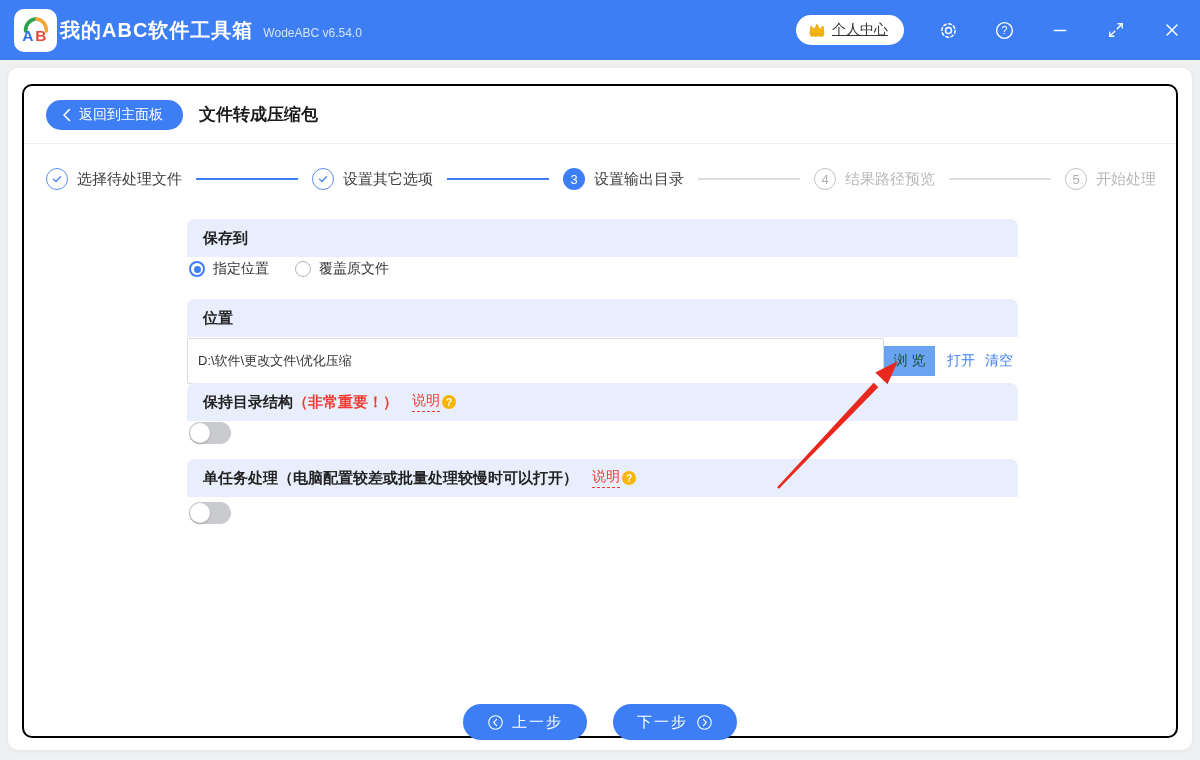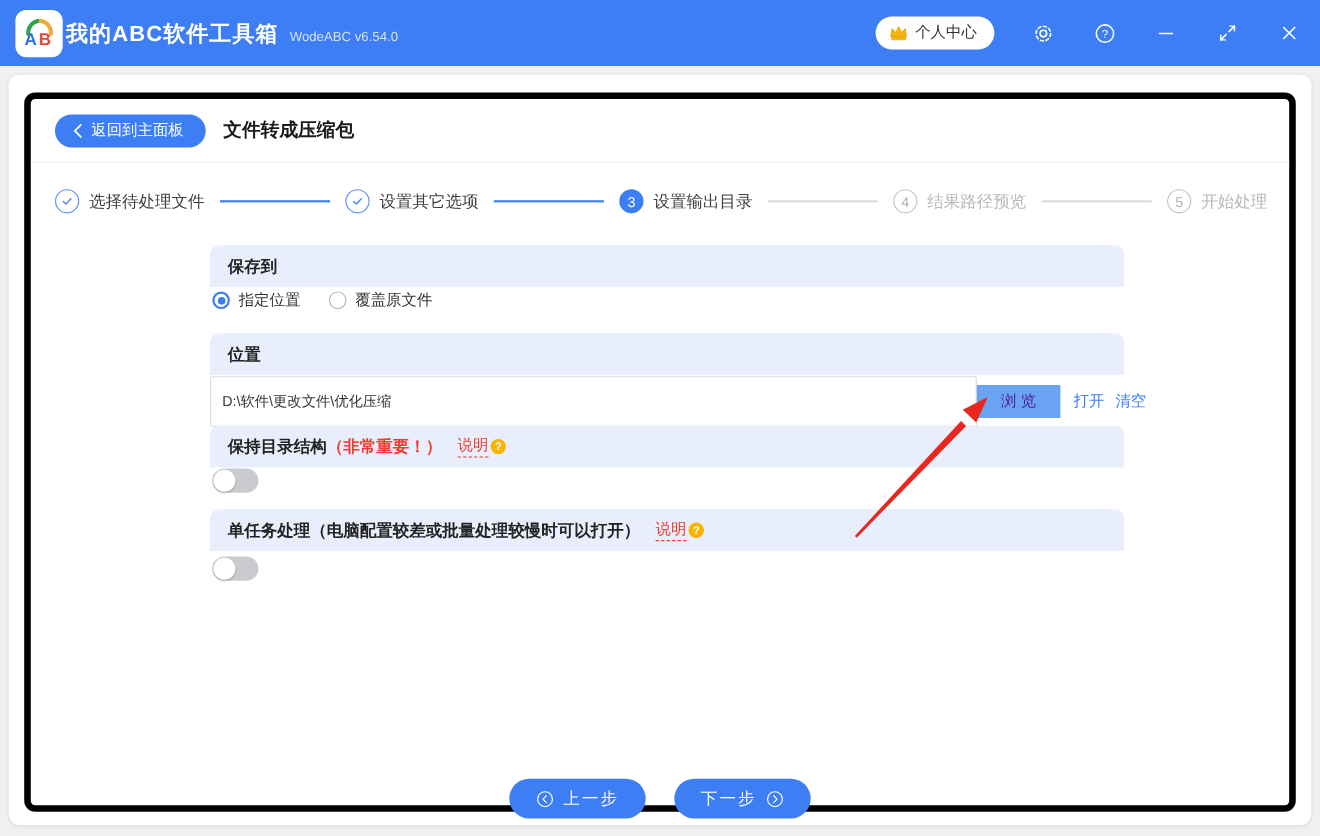--- a/index.html
+++ b/index.html
@@ -9,28 +9,28 @@
   
   .titlebar { position:absolute; left:0; top:0; width:1200px; height:60px;
     background:#3d7ef5; display:flex; align-items:center; padding:0 16px 0 14px; }
   .logo { width:43px; height:43px; background:#fff; border-radius:10px;
     display:flex; align-items:center; justify-content:center; flex:0 0 auto; }
   .app-title { color:#fff; font-size:20px; font-weight:bold; margin-left:3px; letter-spacing:1px; }
   .version { color:rgba(255,255,255,.78); font-size:12px; margin-left:10px; align-self:center; margin-top:6px; }
   .tb-right { margin-left:auto; display:flex; align-items:center; gap:32px; }
   .user-pill { height:30px; background:#fff; border-radius:15px; display:flex; align-items:center;
     padding:0 16px 0 12px; gap:6px; cursor:pointer; }
-  .user-pill span { font-size:14px; color:#333; }
+  .user-pill span { font-size:14px; color:#333;text-decoration:underline; }
   .tb-icon { width:24px; height:24px; display:flex; align-items:center; justify-content:center; cursor:pointer; }
 
   
   .card { position:absolute; left:8px; top:68px; width:1184px; height:682px;
     background:#fff; border-radius:10px; box-shadow:0 1px 4px rgba(0,0,0,.06); }
   .inner { position:absolute; left:14px; top:16px; right:14px; bottom:12px;
-    border:6px solid #000000; border-radius:10px; background:#fff; }
+    border:2px solid #000000; border-radius:10px; background:#fff; }
 
   .card-header { position:absolute; left:0; top:0; right:0; height:58px;
     display:flex; align-items:center; padding-left:22px; border-bottom:1px solid #f0f0f0; }
   .back-btn { height:30px; background:#3d7ef5; color:#fff; border:none; border-radius:15px;
     font-size:14px; display:flex; align-items:center; gap:8px; padding:0 20px 0 16px; cursor:pointer;
     font-family:inherit; }
   .page-title { font-size:17px; font-weight:bold; color:#1a1a1a; margin-left:16px; }
 
   
   .steps { position:absolute; left:22px; right:20px; top:82px; display:flex; align-items:center; }
@@ -61,21 +61,21 @@
   .radio-row { position:absolute; left:165px; top:174px; display:flex; align-items:center; gap:26px; }
   .radio-item { display:flex; align-items:center; gap:8px; cursor:pointer; font-size:14px; color:#333; }
   .radio-dot { width:16px; height:16px; border-radius:50%; }
   .radio-dot.on { border:2px solid #3d7ef5; display:flex; align-items:center; justify-content:center; }
   .radio-dot.on::after { content:""; width:7px; height:7px; border-radius:50%; background:#3d7ef5; }
   .radio-dot.off { border:1px solid #b5b5b5; background:#fff; }
 
   .path-row { position:absolute; left:163px; top:252px; display:flex; align-items:center; }
   .path-input { width:697px; height:46px; border:1px solid #d9d9d9; border-radius:2px;
     font-size:13px; color:#333; padding:0 10px; font-family:inherit; background:#fff; }
-  .browse-btn { width:76px; height:30px; background:#6ba3f3; color:#4c1d95; border:none;
+  .browse-btn { width:51px; height:30px; background:#6ba3f3; color:#14532d; border:none;
     font-size:14px; cursor:pointer; font-family:inherit; }
   .txt-link { color:#3d7ef5; font-size:14px; cursor:pointer; }
   .txt-link.open { margin-left:12px; }
   .txt-link.clear { margin-left:10px; }
 
   .toggle { position:absolute; left:165px; width:42px; height:22px; border-radius:11px;
     background:#c9cbce; cursor:pointer; }
   .toggle .knob { position:absolute; left:1px; top:1px; width:20px; height:20px; border-radius:50%;
     background:#fff; box-shadow:0 1px 2px rgba(0,0,0,.25); }
 

